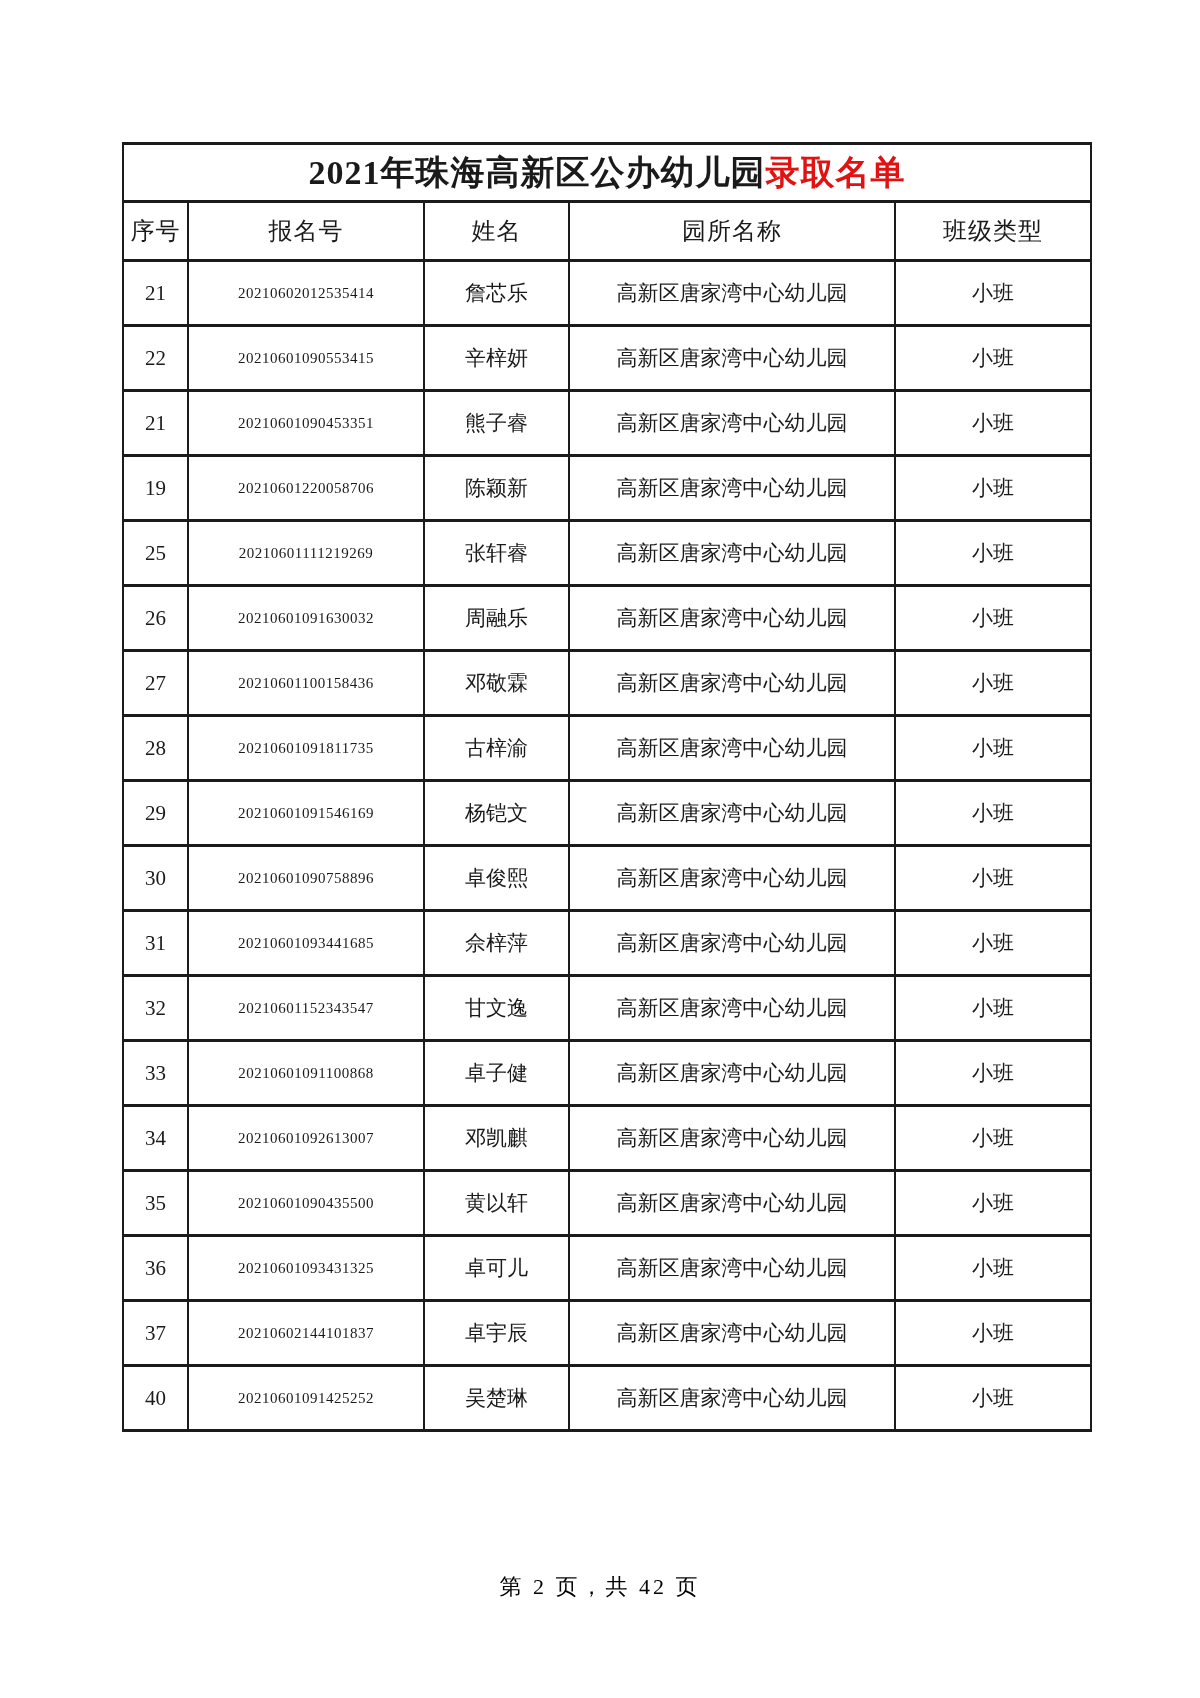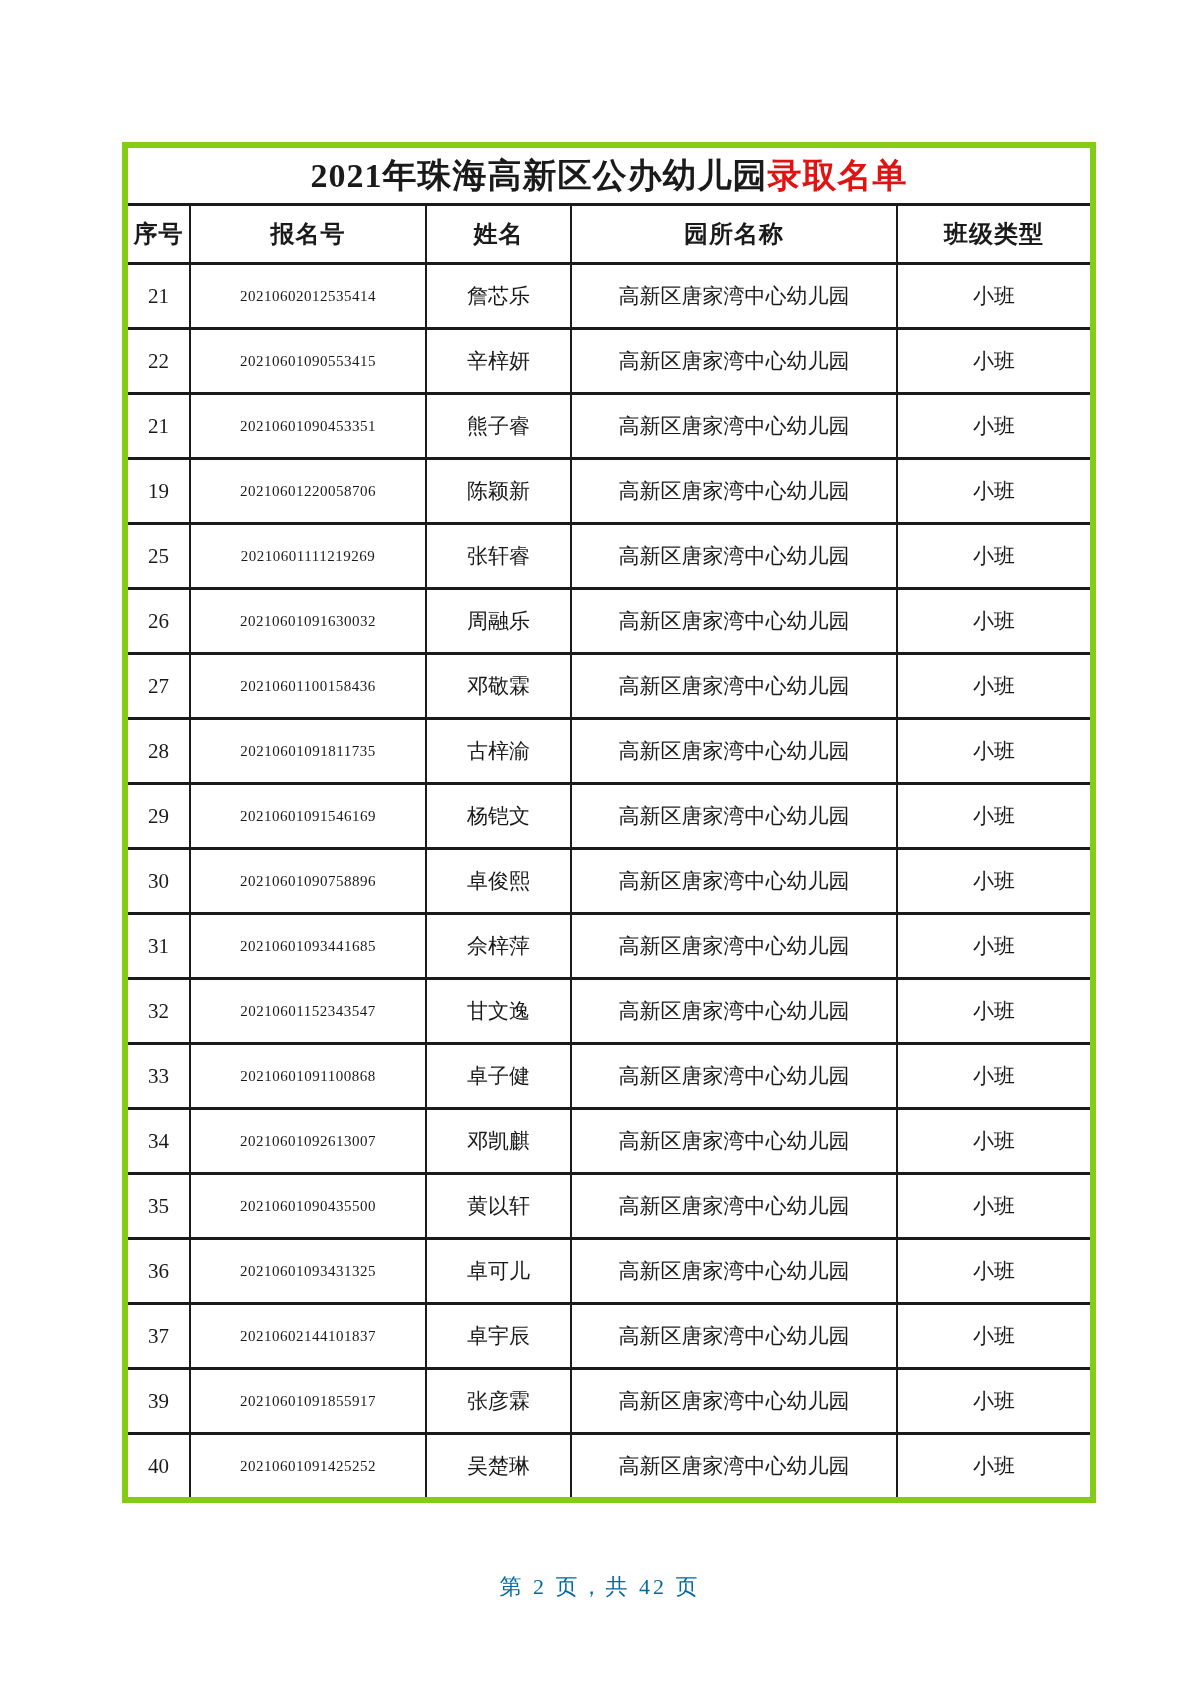--- a/index.html
+++ b/index.html
@@ -16,21 +16,21 @@
     color: #1a1a1a;
     overflow: hidden;
   }
   table.roster {
     position: absolute;
     left: 122px;
     top: 142px;
     width: 968px;
     border-collapse: collapse;
     table-layout: fixed;
-    border: 6px solid #84cc16;
+    border: 2px solid #84cc16;
   }
   table.roster th,
   table.roster td {
     border-left: 2px solid #1b1b1b;
     border-right: 2px solid #1b1b1b;
     border-top: 3px solid #1b1b1b;
     border-bottom: 3px solid #1b1b1b;
     text-align: center;
     vertical-align: middle;
     padding: 0 4px;
@@ -42,41 +42,41 @@
     font-size: 34px;
     font-weight: bold;
     letter-spacing: 1px;
   }
   .title-red {
     
   }
   th {
     height: 56px;
     font-size: 24px;
-    font-weight: bold;
+    font-weight: normal;
     letter-spacing: 1px;
   }
   td.data {
     height: 62px;
     font-size: 21px;
     font-weight: 400;
   }
   td.data.num {
     font-size: 15px;
     letter-spacing: 0.5px;
   }
   .footer {
     position: absolute;
     top: 1572px;
     left: 0;
     width: 100%;
     text-align: center;
     font-size: 22px;
     letter-spacing: 3px;
-    color: #0369a1;
+    color: #000000;
   }
 </style>
 </head>
 <body>
 
 <div class="page">
 
   <table class="roster">
     <colgroup>
       <col style="width:65px">
@@ -213,27 +213,20 @@
           <td class="data" data-bind="table.rows.15.4">小班</td>
         </tr>
         <tr>
           <td class="data" data-bind="table.rows.16.0">37</td>
           <td class="data num" data-bind="table.rows.16.1">20210602144101837</td>
           <td class="data" data-bind="table.rows.16.2">卓宇辰</td>
           <td class="data" data-bind="table.rows.16.3">高新区唐家湾中心幼儿园</td>
           <td class="data" data-bind="table.rows.16.4">小班</td>
         </tr>
         <tr>
-          <td class="data" data-bind="table.rows.18.0">39</td>
-          <td class="data num" data-bind="table.rows.18.1">20210601091855917</td>
-          <td class="data" data-bind="table.rows.18.2">张彦霖</td>
-          <td class="data" data-bind="table.rows.18.3">高新区唐家湾中心幼儿园</td>
-          <td class="data" data-bind="table.rows.18.4">小班</td>
-        </tr>
-        <tr>
           <td class="data" data-bind="table.rows.19.0">40</td>
           <td class="data num" data-bind="table.rows.19.1">20210601091425252</td>
           <td class="data" data-bind="table.rows.19.2">吴楚琳</td>
           <td class="data" data-bind="table.rows.19.3">高新区唐家湾中心幼儿园</td>
           <td class="data" data-bind="table.rows.19.4">小班</td>
         </tr>
       </tbody>
   </table>
 
   <div class="footer" data-bind="footer.page_indicator">第 2 页，共 42 页</div>

